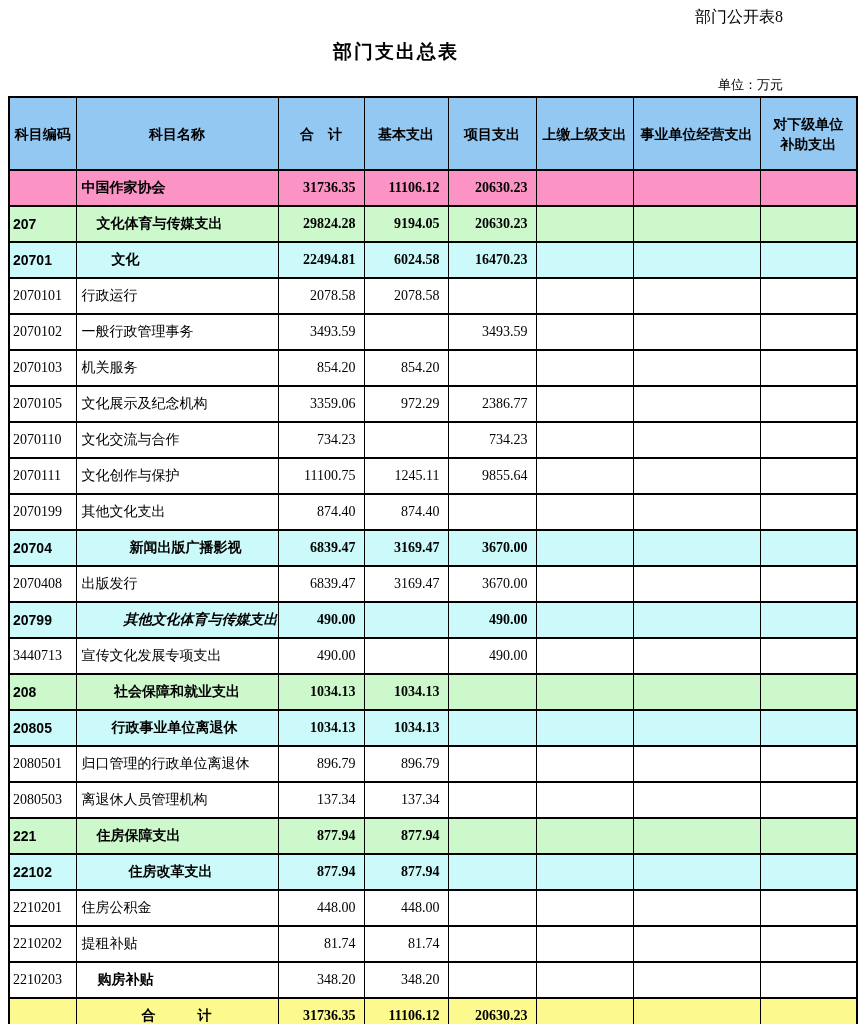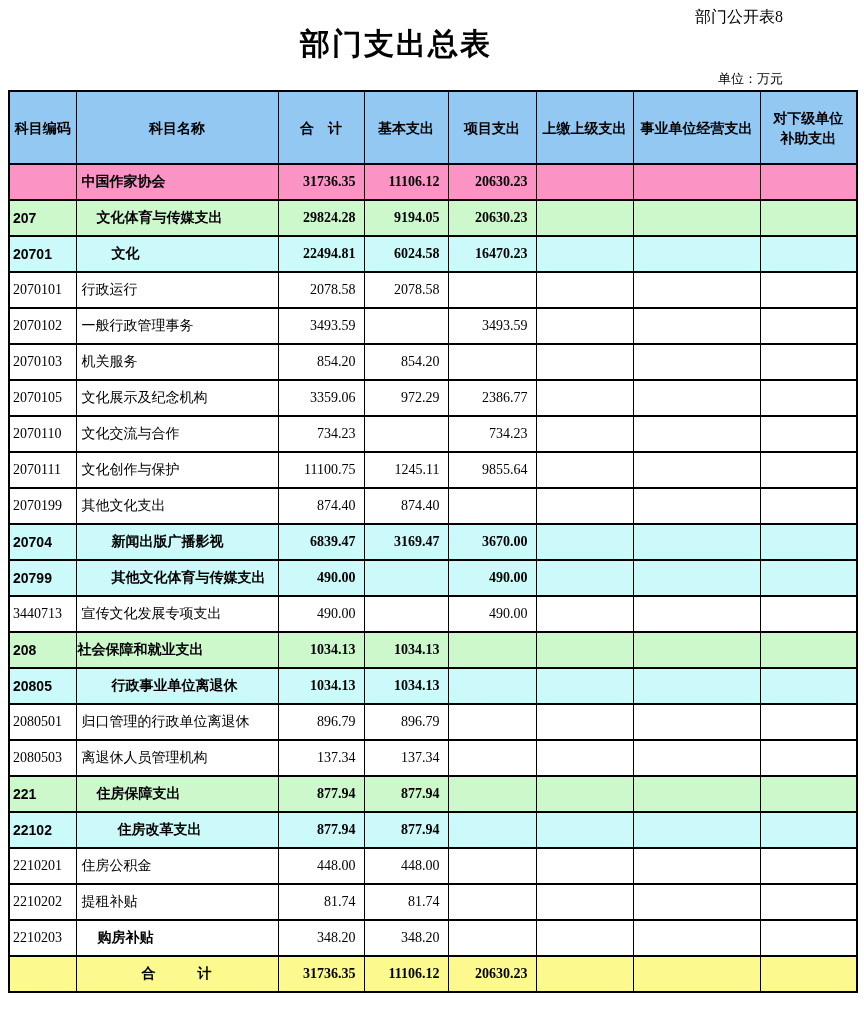--- a/index.html
+++ b/index.html
@@ -12,25 +12,25 @@
   .page { width: 792px; height: 1024px; box-sizing: border-box; }
 
   .corner-label {
     text-align: right;
     padding: 7px 9px 0 0;
     font-size: 16px;
     font-family: "Liberation Serif", serif;
   }
   .page-title {
     text-align: center;
-    font-size: 30px;
+    font-size: 19px;
     font-weight: bold;
-    font-family: Liberation Mono, monospace;
+    font-family: Liberation Sans, sans-serif;
     letter-spacing: 2px;
-    margin-top: 3px;
+    margin-top: 9px;
     line-height: 30px;
   }
   .unit-label {
     text-align: right;
     padding: 0 9px 2px 0;
     font-size: 13px;
     margin-top: 9px;
   }
 
   table.main {
@@ -207,51 +207,61 @@
           <td class="cell-name" style="padding-left: 5px;">其他文化支出</td>
           <td class="cell-num">874.40</td>
           <td class="cell-num">874.40</td>
           <td class="cell-num"></td>
           <td class="cell-num"></td>
           <td class="cell-num"></td>
           <td class="cell-num"></td>
         </tr>
         <tr class="row-cyan">
           <td class="cell-code">20704</td>
-          <td class="cell-name" style="padding-left: 35px;">新闻出版广播影视</td>
+          <td class="cell-name" style="padding-left: 53px;">新闻出版广播影视</td>
           <td class="cell-num">6839.47</td>
           <td class="cell-num">3169.47</td>
           <td class="cell-num">3670.00</td>
           <td class="cell-num"></td>
           <td class="cell-num"></td>
           <td class="cell-num"></td>
         </tr>
+        <tr class="row-white">
+          <td class="cell-code">2070408</td>
+          <td class="cell-name" style="padding-left: 5px;">出版发行</td>
+          <td class="cell-num">6839.47</td>
+          <td class="cell-num">3169.47</td>
+          <td class="cell-num">3670.00</td>
+          <td class="cell-num"></td>
+          <td class="cell-num"></td>
+          <td class="cell-num"></td>
+        </tr>
         <tr class="row-cyan">
           <td class="cell-code">20799</td>
-          <td class="cell-name" style="padding-left: 35px;">其他文化体育与传媒支出</td>
+          <td class="cell-name" style="padding-left: 47px; font-style: italic;">其他文化体育与传媒支出</td>
           <td class="cell-num">490.00</td>
           <td class="cell-num"></td>
           <td class="cell-num">490.00</td>
           <td class="cell-num"></td>
           <td class="cell-num"></td>
           <td class="cell-num"></td>
         </tr>
         <tr class="row-white">
           <td class="cell-code">3440713</td>
           <td class="cell-name" style="padding-left: 5px;">宣传文化发展专项支出</td>
           <td class="cell-num">490.00</td>
           <td class="cell-num"></td>
           <td class="cell-num">490.00</td>
           <td class="cell-num"></td>
           <td class="cell-num"></td>
           <td class="cell-num"></td>
         </tr>
         <tr class="row-green">
           <td class="cell-code">208</td>
-          <td class="cell-name" style="">社会保障和就业支出</td>
+          <td class="cell-name" style=" text-align: center;">社会保障和就业支出</td>
           <td class="cell-num">1034.13</td>
           <td class="cell-num">1034.13</td>
           <td class="cell-num"></td>
           <td class="cell-num"></td>
           <td class="cell-num"></td>
           <td class="cell-num"></td>
         </tr>
         <tr class="row-cyan">
           <td class="cell-code">20805</td>
           <td class="cell-name" style="padding-left: 35px;">行政事业单位离退休</td>
@@ -287,21 +297,21 @@
           <td class="cell-name" style="padding-left: 20px;">住房保障支出</td>
           <td class="cell-num">877.94</td>
           <td class="cell-num">877.94</td>
           <td class="cell-num"></td>
           <td class="cell-num"></td>
           <td class="cell-num"></td>
           <td class="cell-num"></td>
         </tr>
         <tr class="row-cyan">
           <td class="cell-code">22102</td>
-          <td class="cell-name" style="padding-left: 41px;">住房改革支出</td>
+          <td class="cell-name" style="padding-left: 52px;">住房改革支出</td>
           <td class="cell-num">877.94</td>
           <td class="cell-num">877.94</td>
           <td class="cell-num"></td>
           <td class="cell-num"></td>
           <td class="cell-num"></td>
           <td class="cell-num"></td>
         </tr>
         <tr class="row-white">
           <td class="cell-code">2210201</td>
           <td class="cell-name" style="padding-left: 5px;">住房公积金</td>

